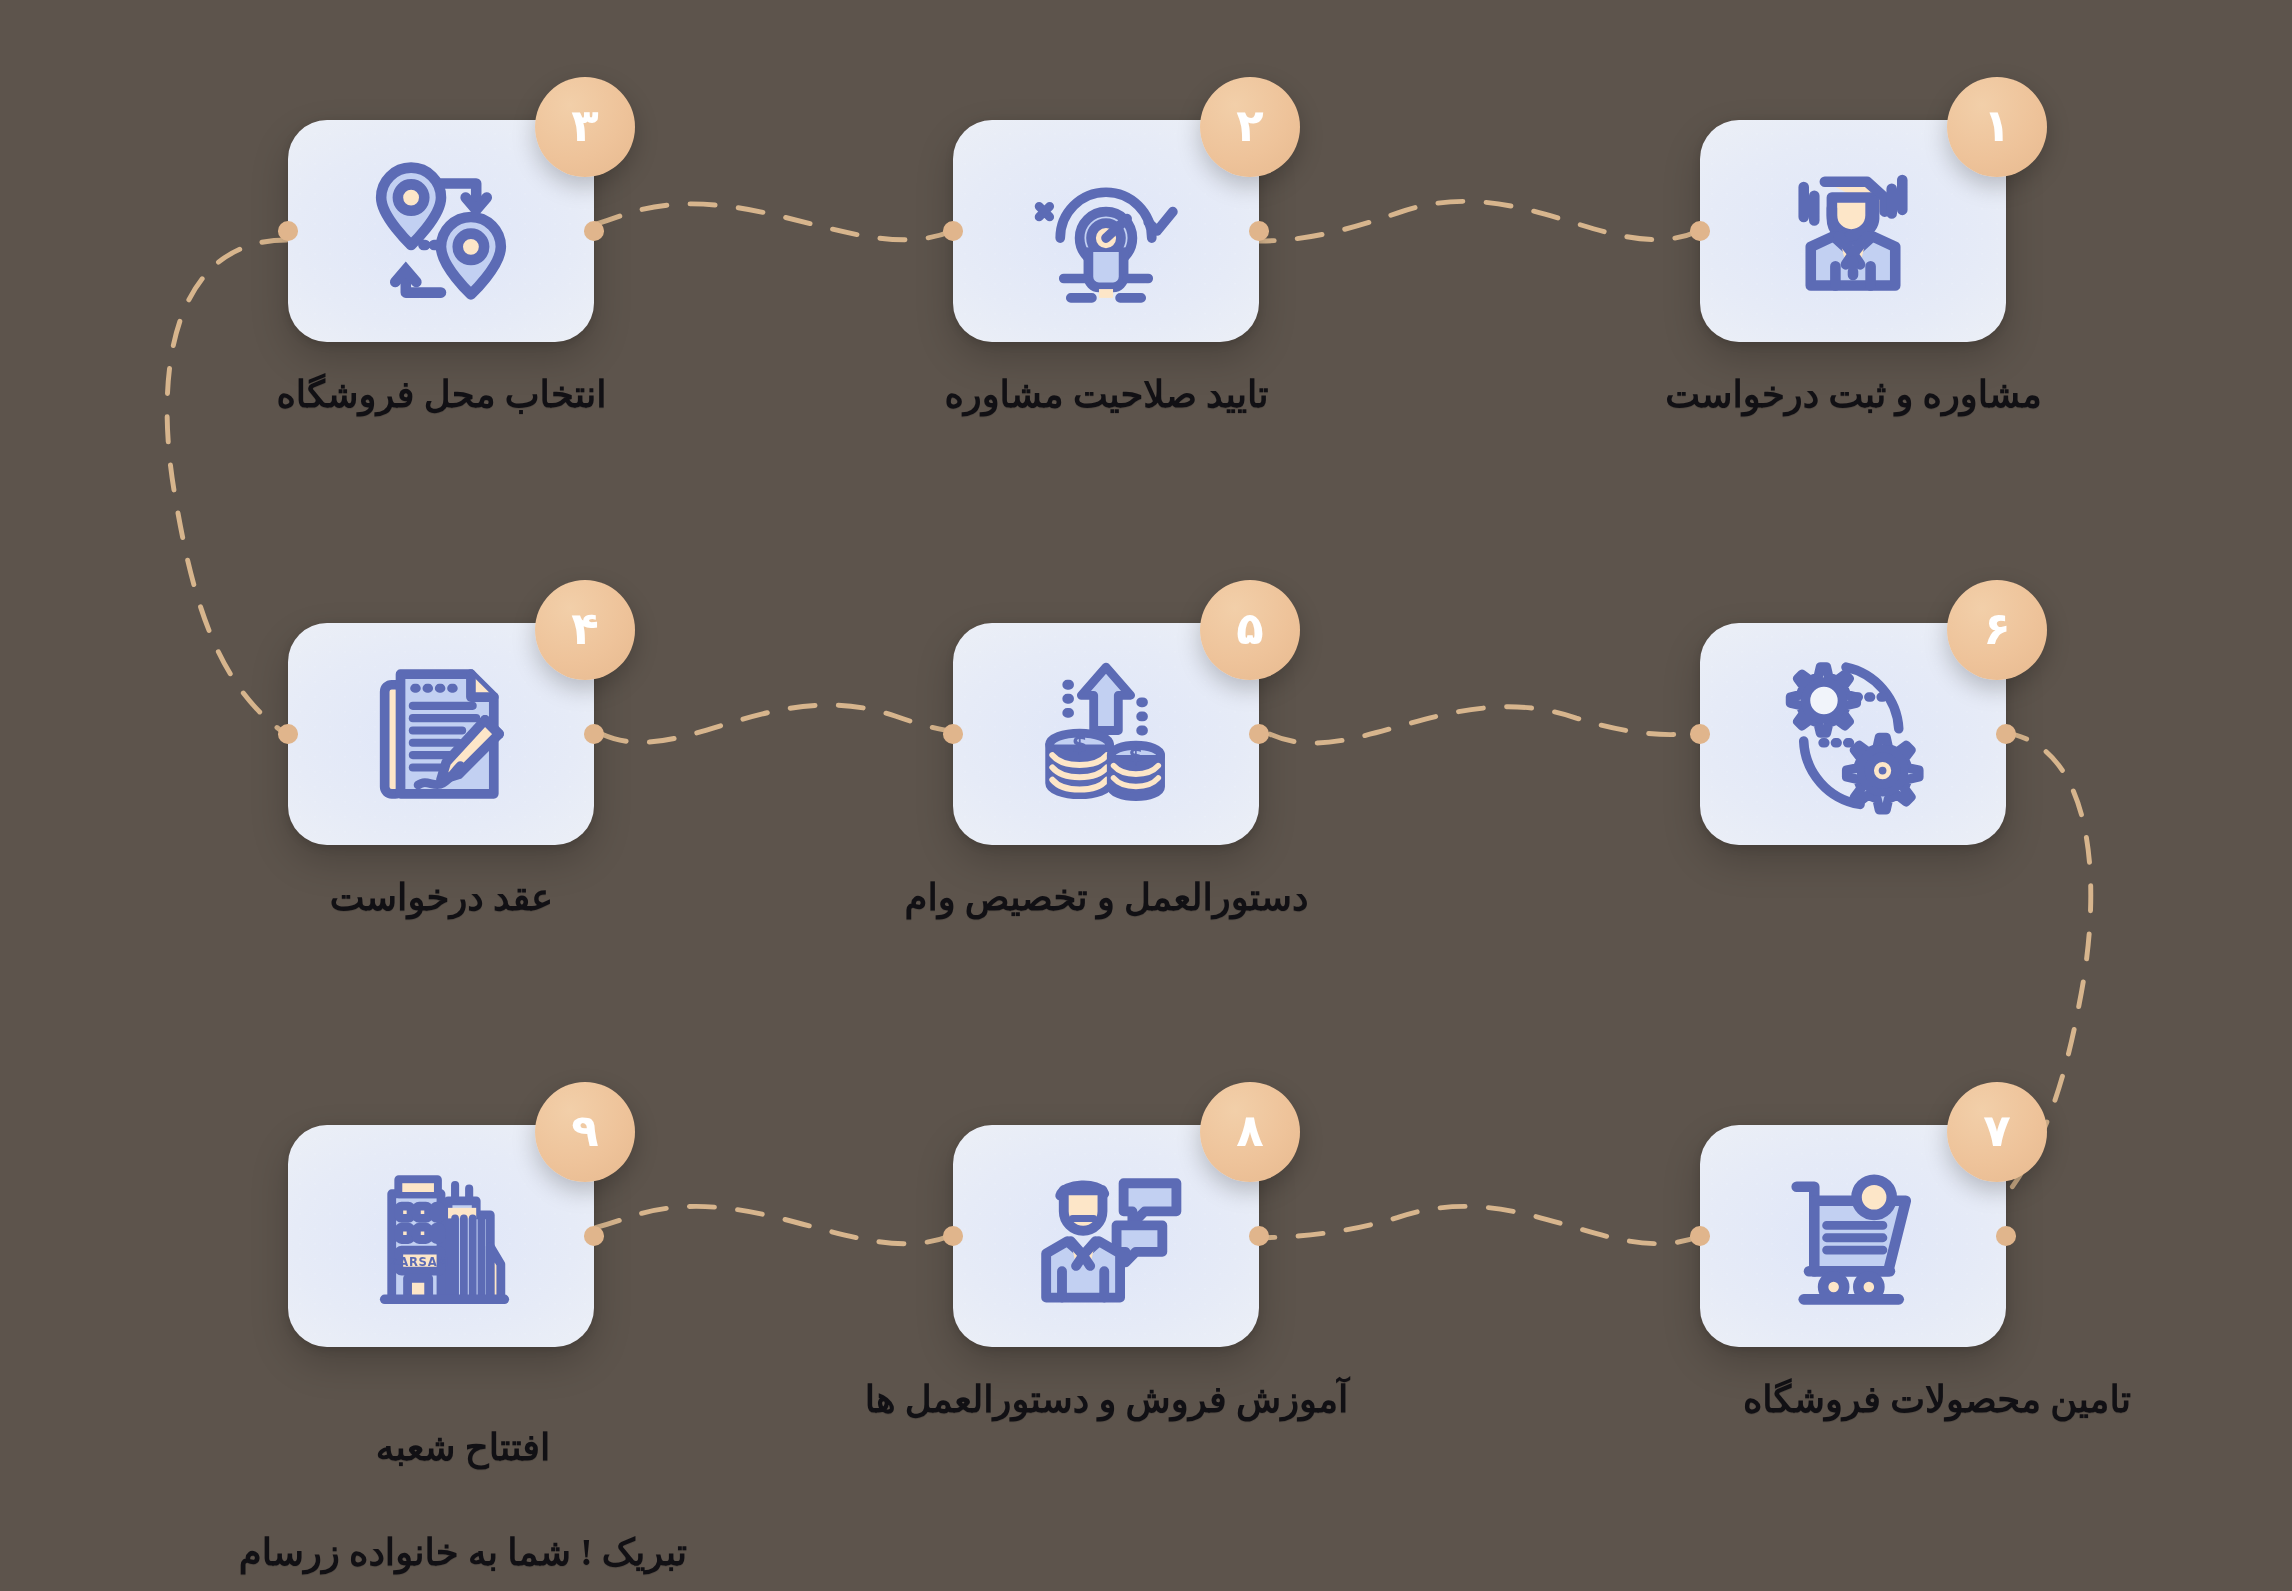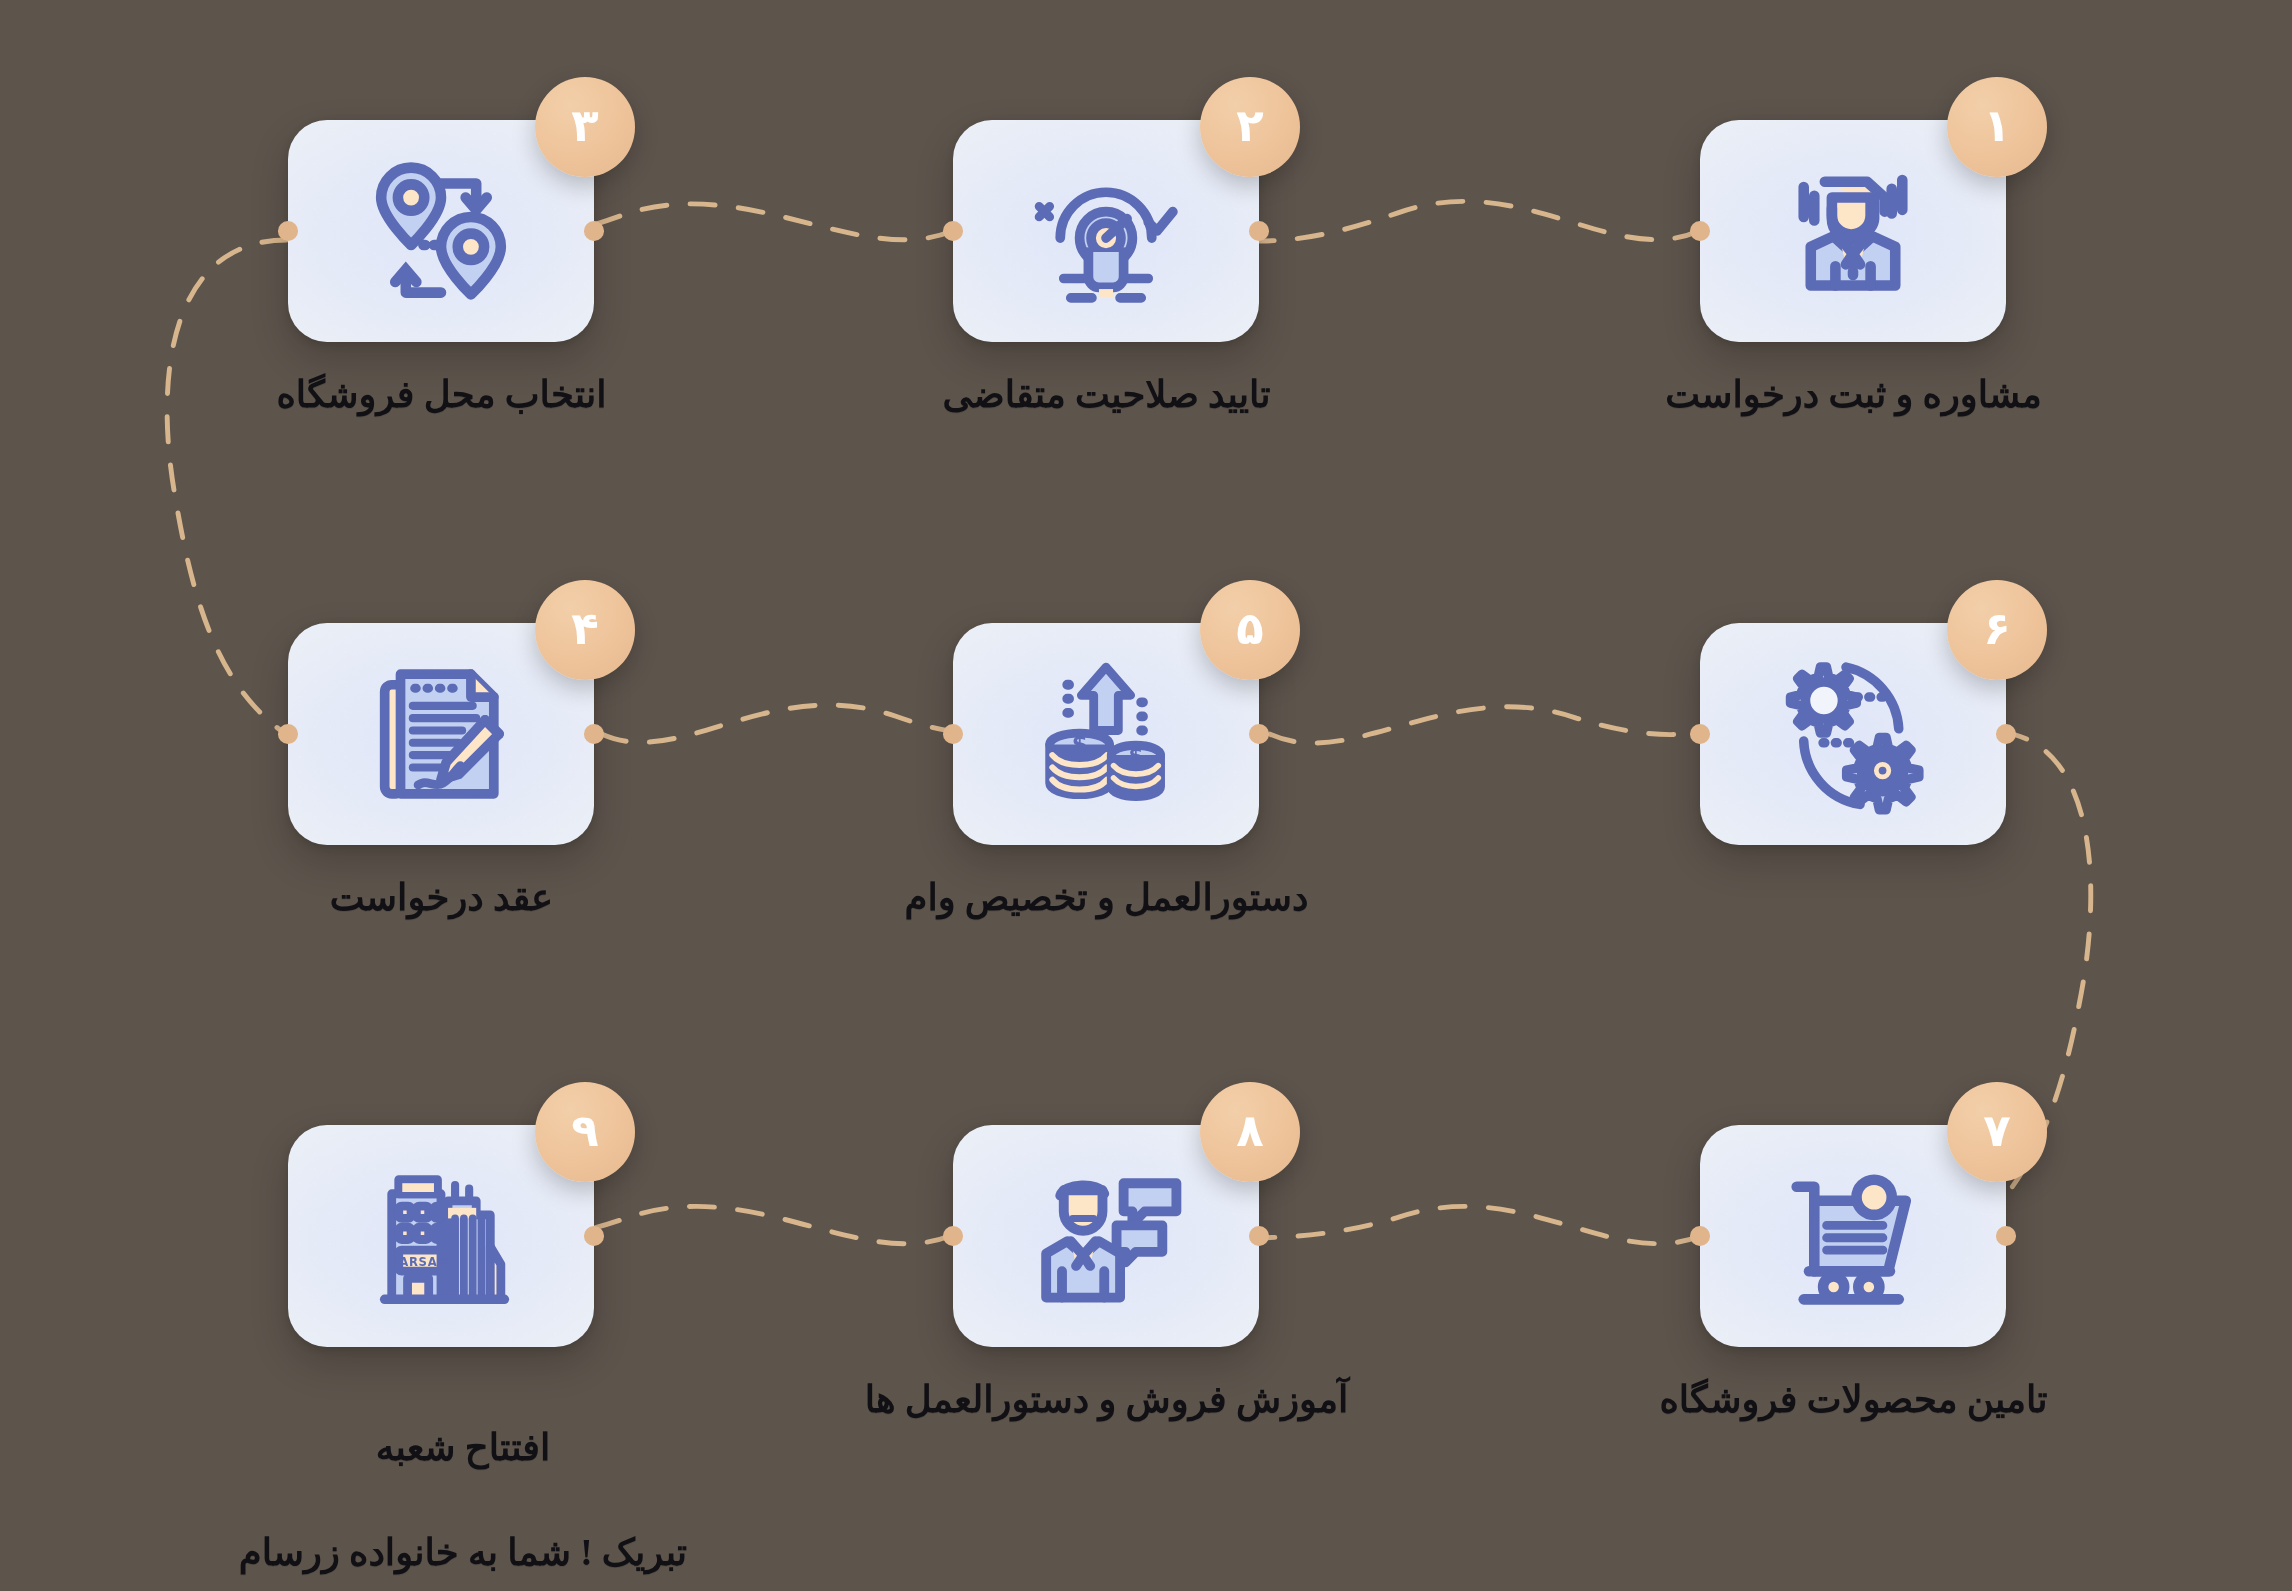--- a/index.html
+++ b/index.html
@@ -145,21 +145,21 @@
             <circle cx="50" cy="54" r="8.5" fill="#fde6c8"></circle>
             <path d="M50 54 l12 -11"></path>
             <path d="M40 62 v14 a6 6 0 0 0 6 6 h8 a6 6 0 0 0 6 -6 v-14" fill="#c2d0f2"></path>
             <rect x="46" y="83" width="8" height="5" fill="#fde6c8" stroke="none"></rect>
             <path d="M26 77 h12 M62 77 h12 M30 88 h12 M58 88 h12"></path>
           </g>
         </svg>
       </div>
       <div class="badge pos-tr">۲</div>
     </div>
-    <div class="caption" style="left:-124px;">تایید صلاحیت متقاضی</div>
+    <div class="caption" style="left:-124px;">تایید صلاحیت مشاوره</div>
   </div>
 
   <div class="step" style="left:288px;top:120px;">
     <div class="card">
       <div class="noise"></div>
       <div class="anchor left"></div>
       <div class="anchor right"></div>
       <div class="glyph">
         <svg viewBox="0 0 100 100">
           <g stroke="#5c6bb5" stroke-width="6" fill="none" stroke-linecap="round" stroke-linejoin="round">
@@ -300,21 +300,21 @@
             </g>
             <path d="M25 70 h46"></path>
             <circle cx="39" cy="79" r="6" fill="#fde6c8"></circle>
             <circle cx="59" cy="79" r="6" fill="#fde6c8"></circle>
             <path d="M22 86 h54"></path>
           </g>
         </svg>
       </div>
       <div class="badge pos-tr">۷</div>
     </div>
-    <div class="caption" style="left:-124px;">تامین محصولات فروشگاه</div>
+    <div class="caption" style="left:-124px;text-align:right;">تامین محصولات فروشگاه</div>
   </div>
 
   <div class="step" style="left:953px;top:1125px;">
     <div class="card">
       <div class="noise"></div>
       <div class="anchor left"></div>
       <div class="anchor right"></div>
       <div class="glyph">
         <svg viewBox="0 0 100 100">
           <g stroke="#5c6bb5" stroke-width="5.6" fill="none" stroke-linecap="round" stroke-linejoin="round">

